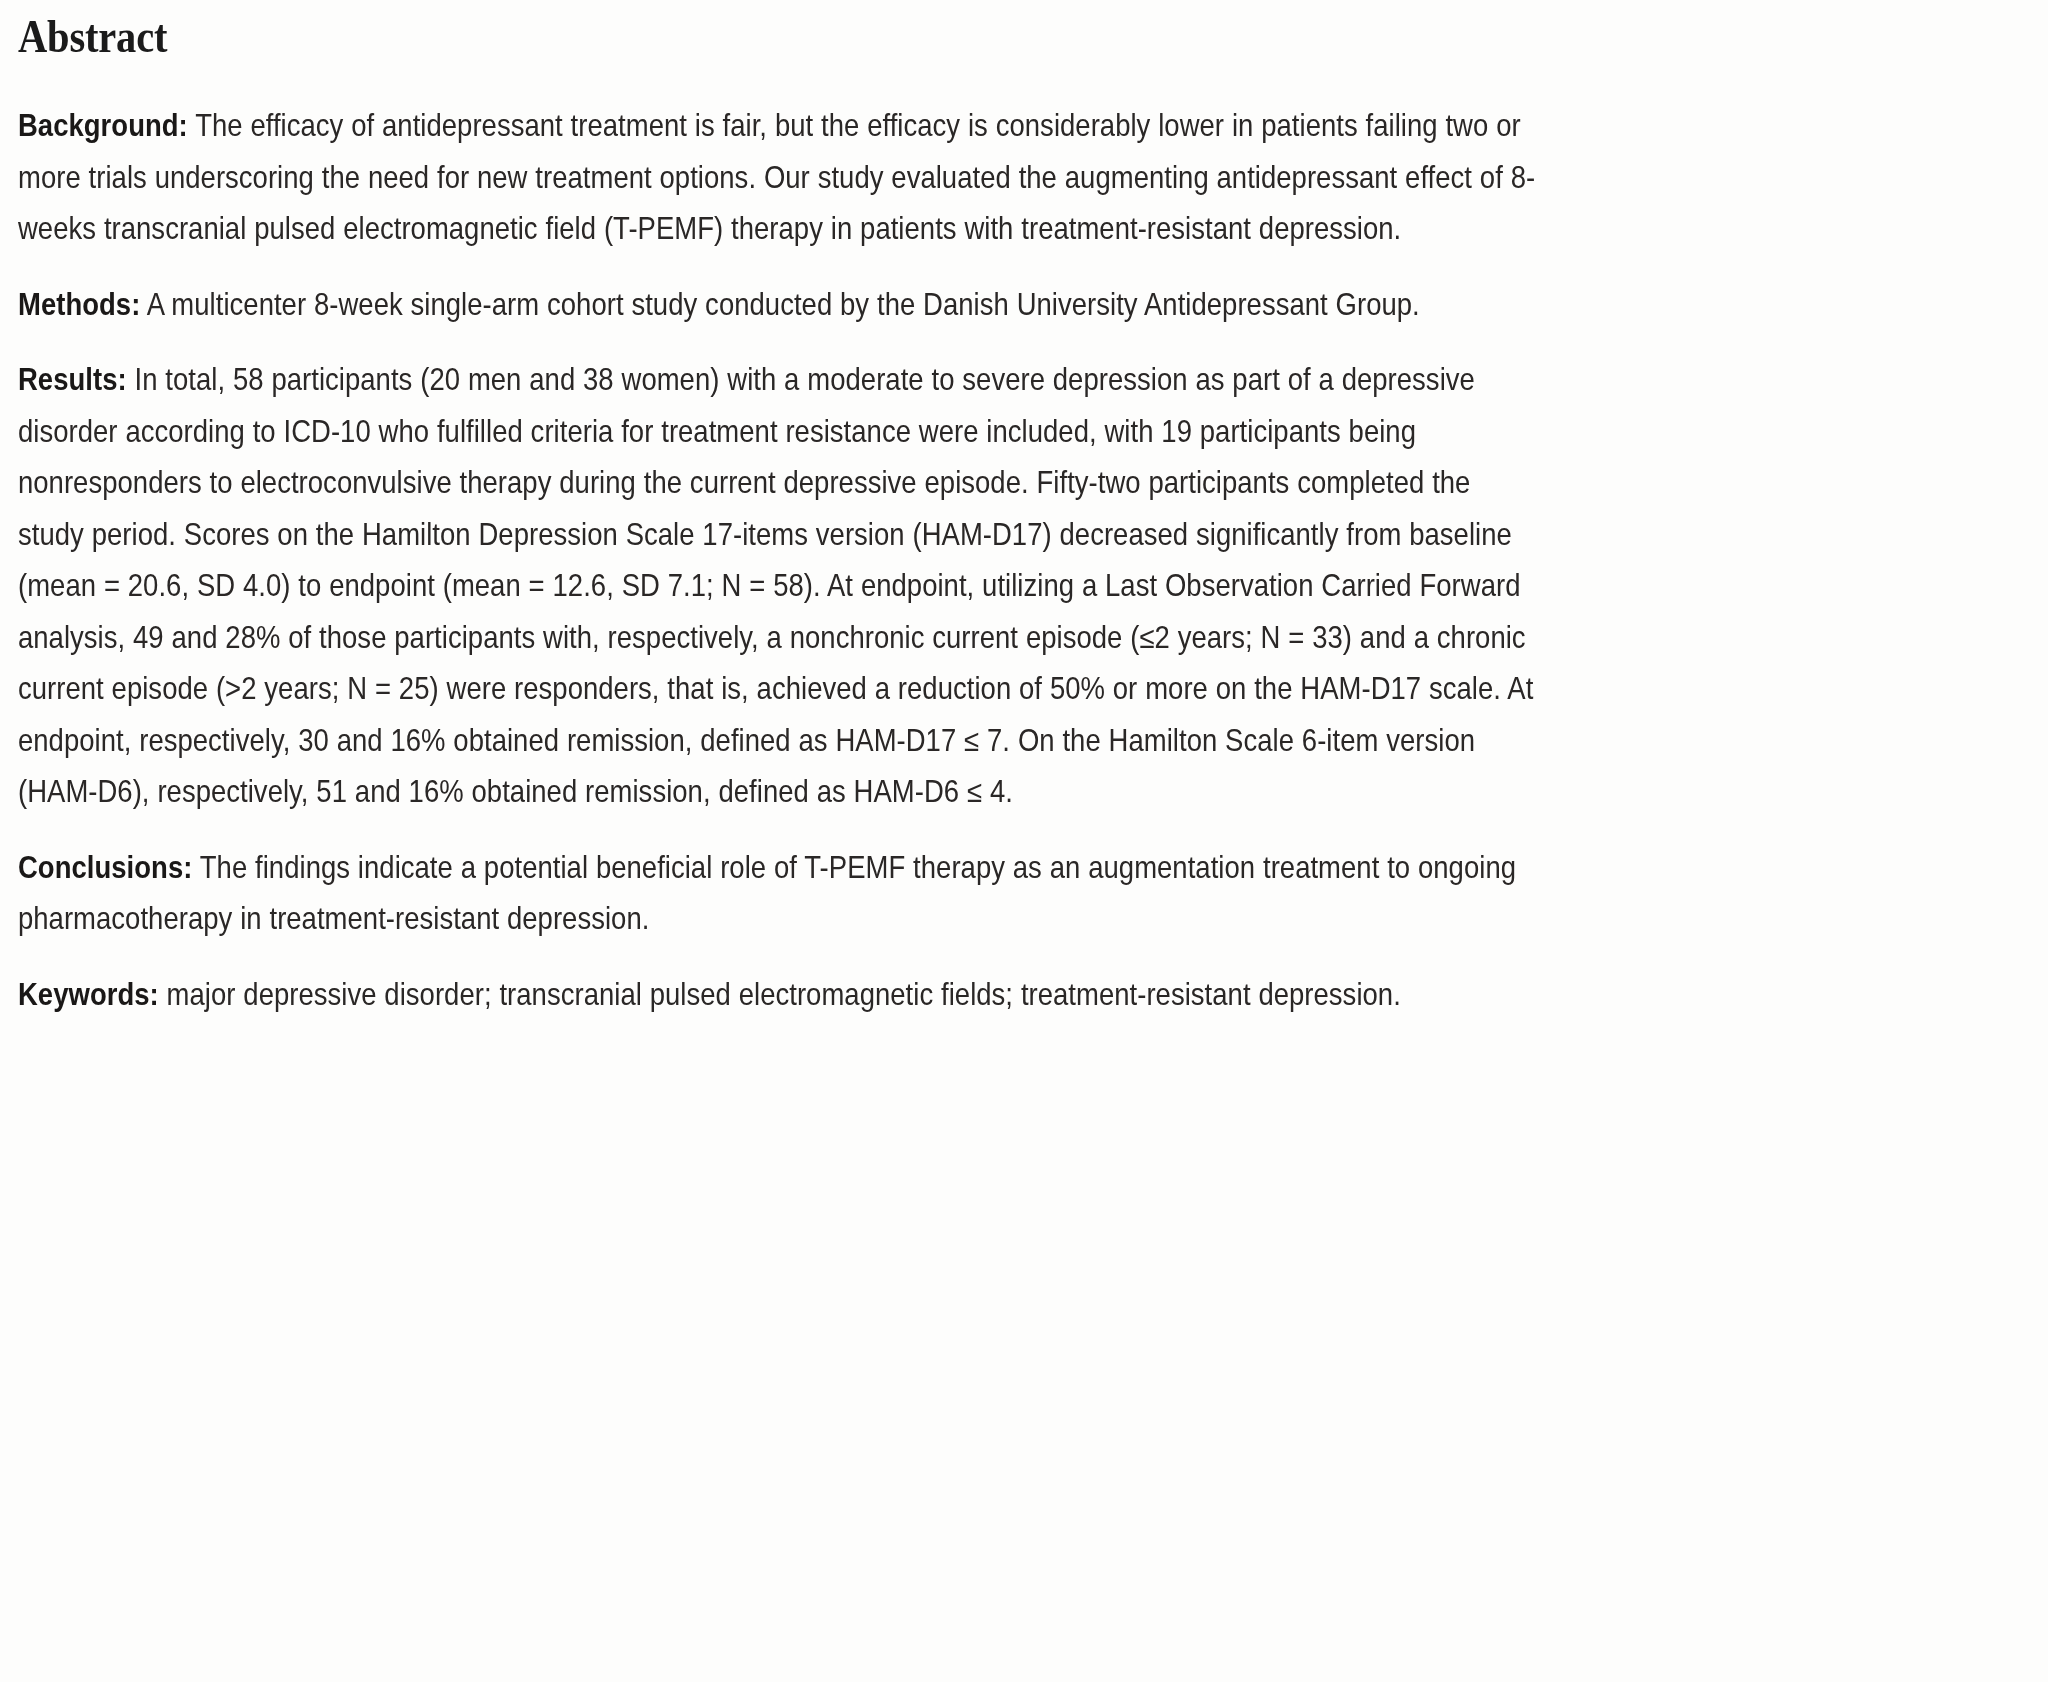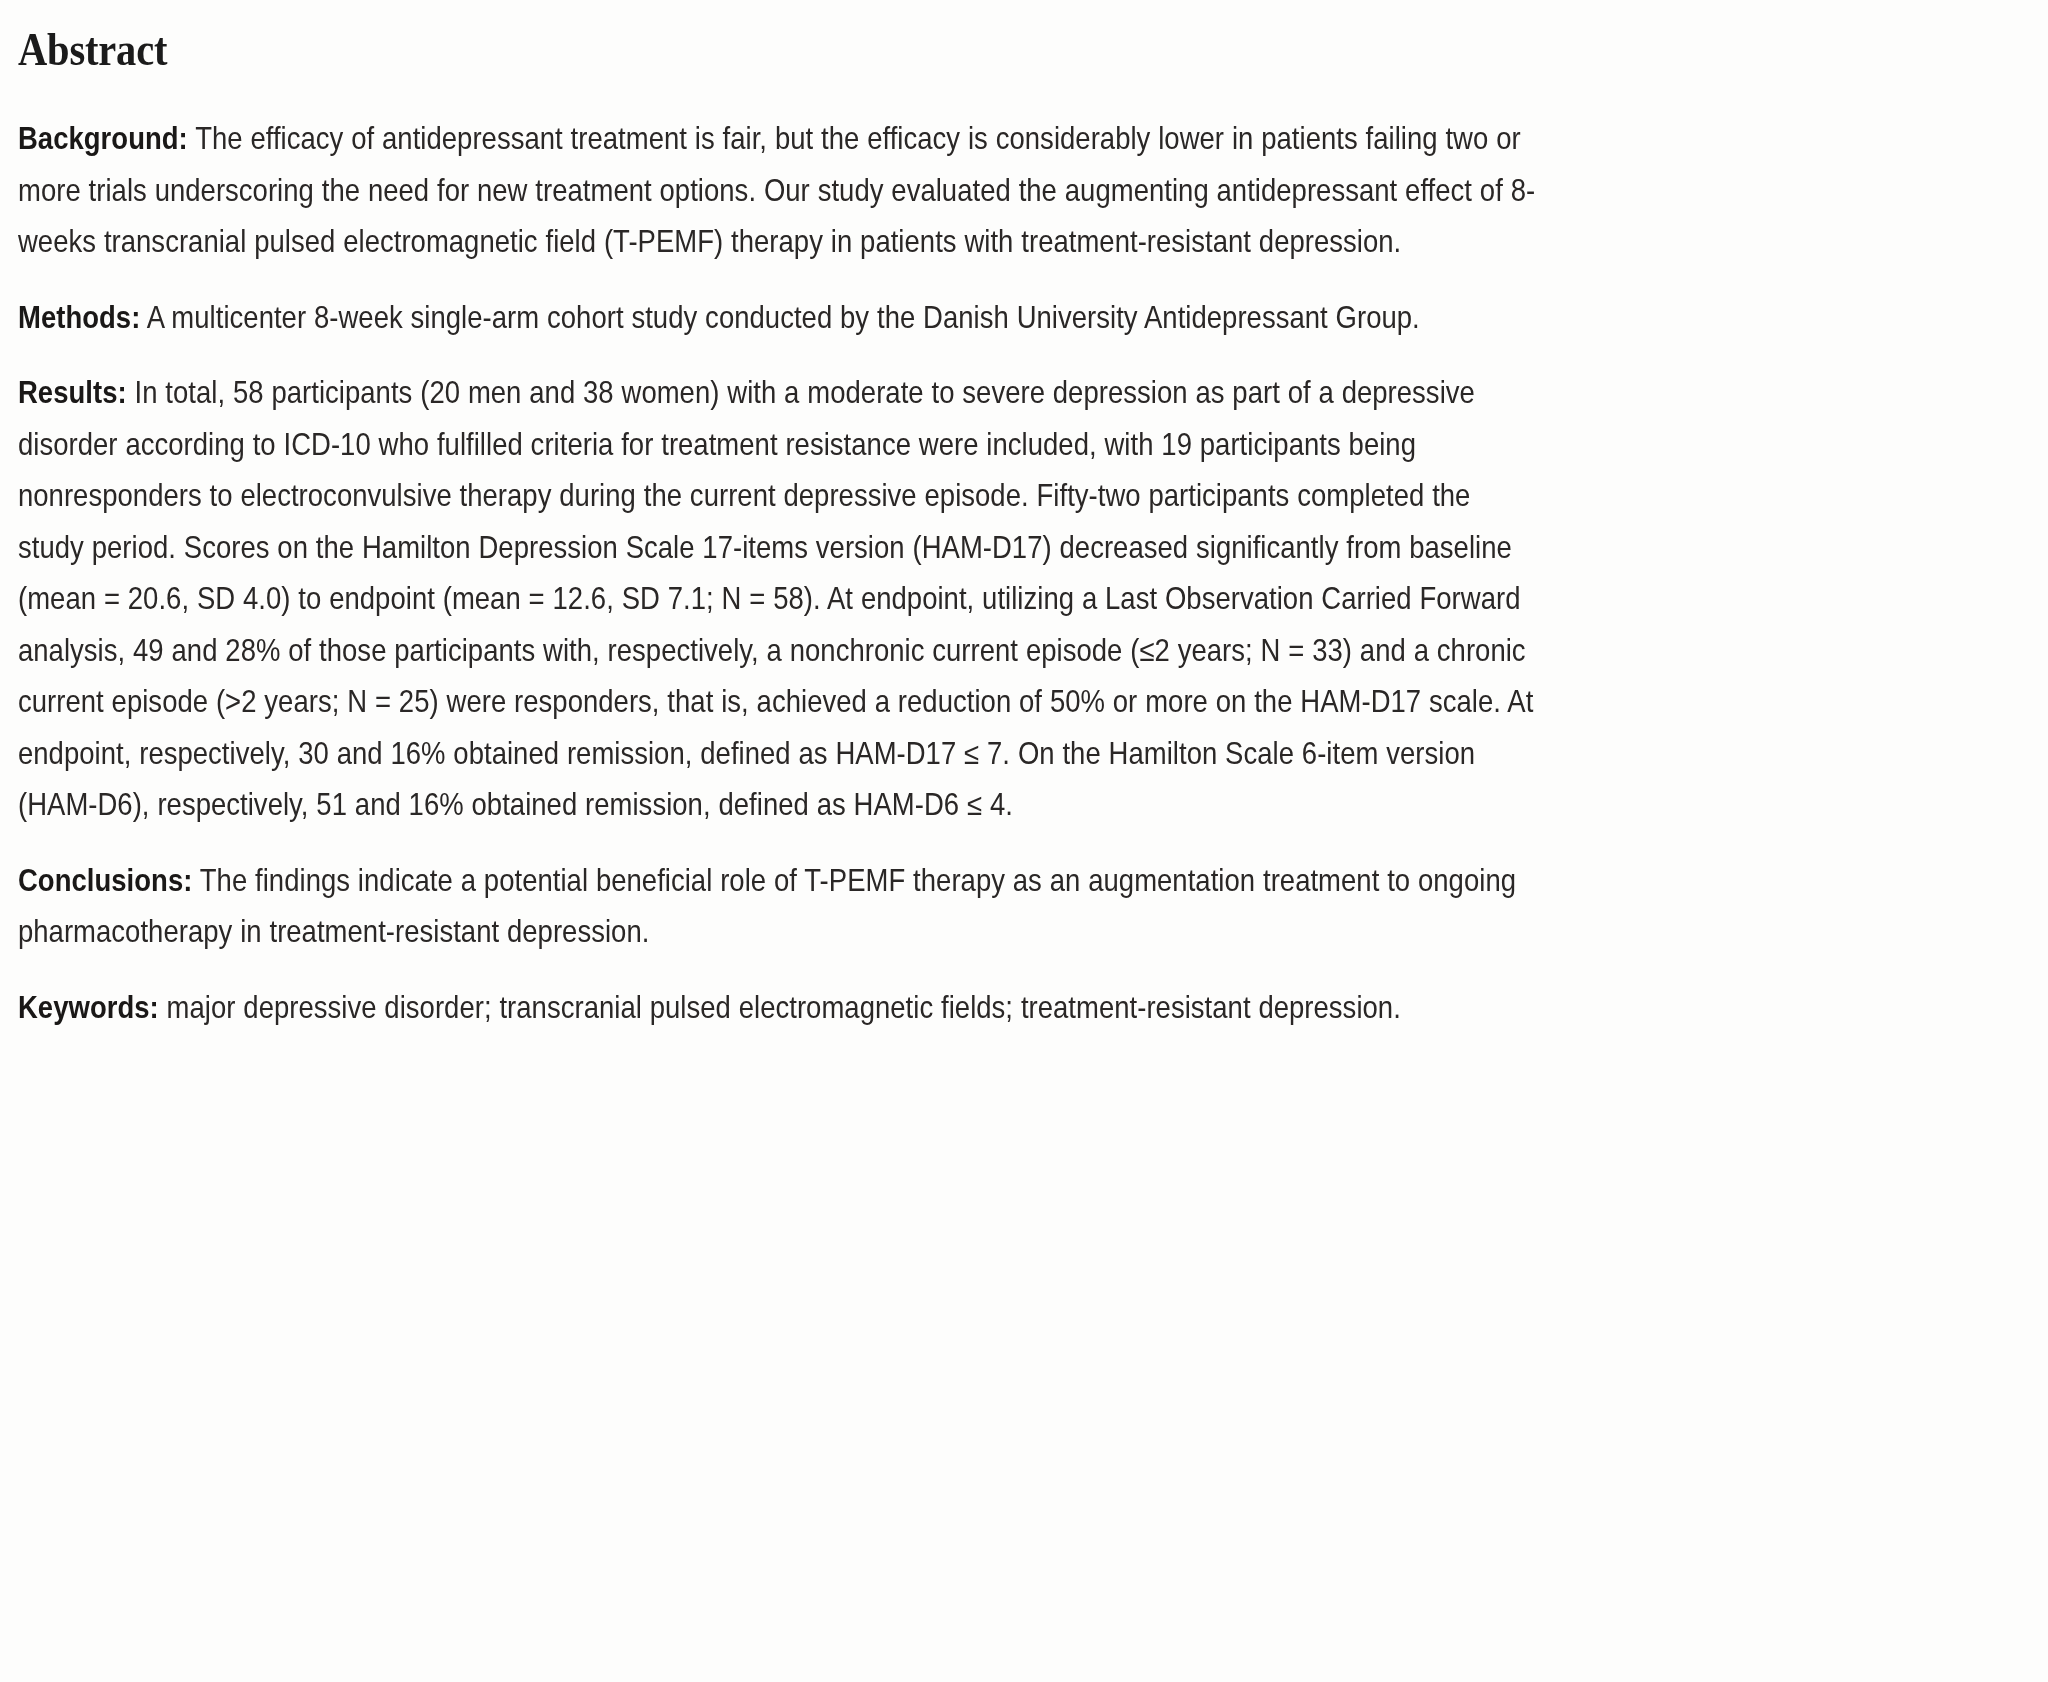--- a/index.html
+++ b/index.html
@@ -14,21 +14,21 @@
     font-family: "Liberation Sans", "DejaVu Sans", sans-serif;
     color: #221f20;
     -webkit-font-smoothing: antialiased;
   }
 
   .page {
     box-sizing: border-box;
     width: 1724px;
     height: 1682px;
     background: #fdfdfc;
-    padding: 27px 0 0 0;
+    padding: 14px 0 0 0;
     position: relative;
   }
 
   .content {
     box-sizing: border-box;
     width: 1560px;
     margin: 0;
     padding: 0 0 0 18px;
   }
 

